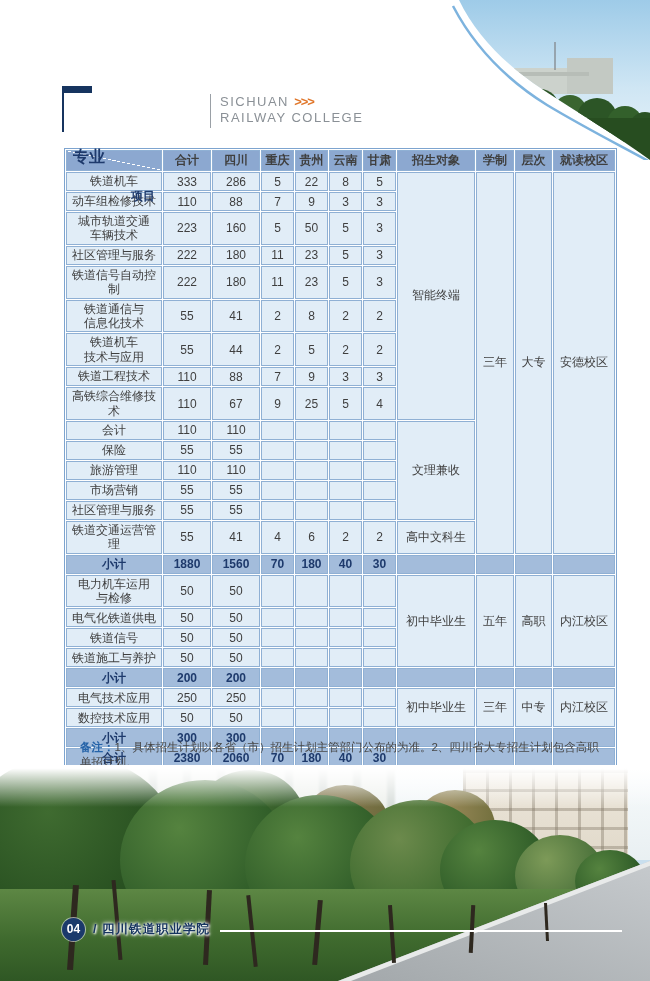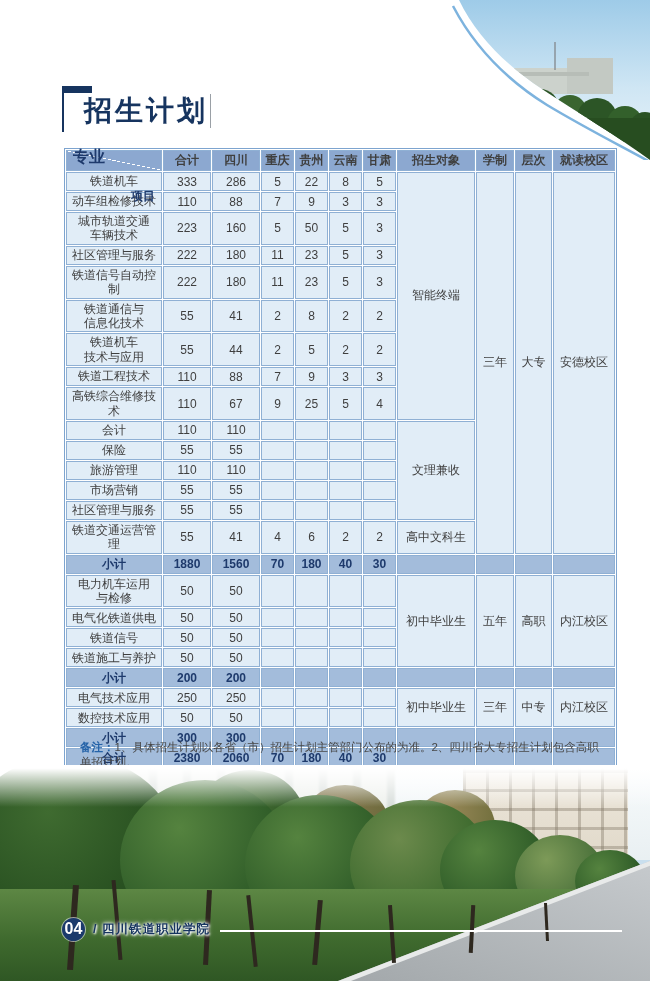--- a/index.html
+++ b/index.html
@@ -73,21 +73,21 @@
   .ph-road { position:absolute; left:0; bottom:0; width:100%; height:120px;
     background:linear-gradient(200deg,#c6cacd,#a8adb0 55%,#8f9497);
     clip-path:polygon(100% 0%, 100% 100%, 52% 100%); }
   .ph-road-edge { position:absolute; left:0; bottom:0; width:100%; height:120px;
     background:#e8eaea; clip-path:polygon(100% 0%, 100% 4%, 54% 100%, 52% 100%); }
   .ph-fade-top { position:absolute; left:0; top:0; width:100%; height:42px;
     background:linear-gradient(180deg,#ffffff 8%,rgba(255,255,255,0)); }
 
   
   .footer { position:absolute; left:62px; top:916px; width:560px; height:26px; display:flex; align-items:center; z-index:5; }
-  .page-badge { width:23px; height:23px; border-radius:50%; background:#1b3a6b; color:#fff; font-size:16px; font-weight:700; display:flex; align-items:center; justify-content:center; box-shadow:0 0 0 1px rgba(255,255,255,.55); flex:0 0 auto; }
+  .page-badge { width:23px; height:23px; border-radius:50%; background:#1b3a6b; color:#fff; font-size:12px; font-weight:700; display:flex; align-items:center; justify-content:center; box-shadow:0 0 0 1px rgba(255,255,255,.55); flex:0 0 auto; }
   .school-name { margin-left:8px; color:#16345f; font-weight:700; font-size:12.5px; letter-spacing:1px; text-shadow:0 0 3px #fff, 0 0 5px #fff, 1px 1px 2px #fff; white-space:nowrap; }
   .footer-line { flex:1 1 auto; height:2px; background:#fff; margin-left:10px; margin-top:4px; }
 </style>
 </head>
 <body>
 
 <div class="page">
 
   <div class="top-deco">
     <svg width="205" height="160" viewBox="0 0 205 160">
@@ -114,22 +114,26 @@
         <circle cx="180" cy="124" r="18" fill="#33602b"></circle>
         <circle cx="200" cy="128" r="16" fill="#2a5224"></circle>
         <rect x="60" y="118" width="145" height="42" fill="#274d20"></rect>
       </g>
       <path d="M8,6 C30,48 62,80 102,105 C142,129 178,147 205,162" fill="none" stroke="#7db3de" stroke-width="2.5"></path>
     </svg>
   </div>
 
   <div class="title-block">
     <div class="corner-bracket"></div>
-    <div class="title-main">招生计划</div>
     <div class="title-divider"></div>
+    <div class="title-sub">
+      <span>SICHUAN</span>
+      <span class="arrows">&gt;&gt;&gt;</span><br>
+      <span>RAILWAY COLLEGE</span>
+    </div>
   </div>
 
   <div class="table-wrap">
     <table class="plan" id="plan-table">
       <colgroup>
         <col style="width:96px">
           <col style="width:48px">
           <col style="width:48px">
         <col style="width:33px">
           <col style="width:33px">

